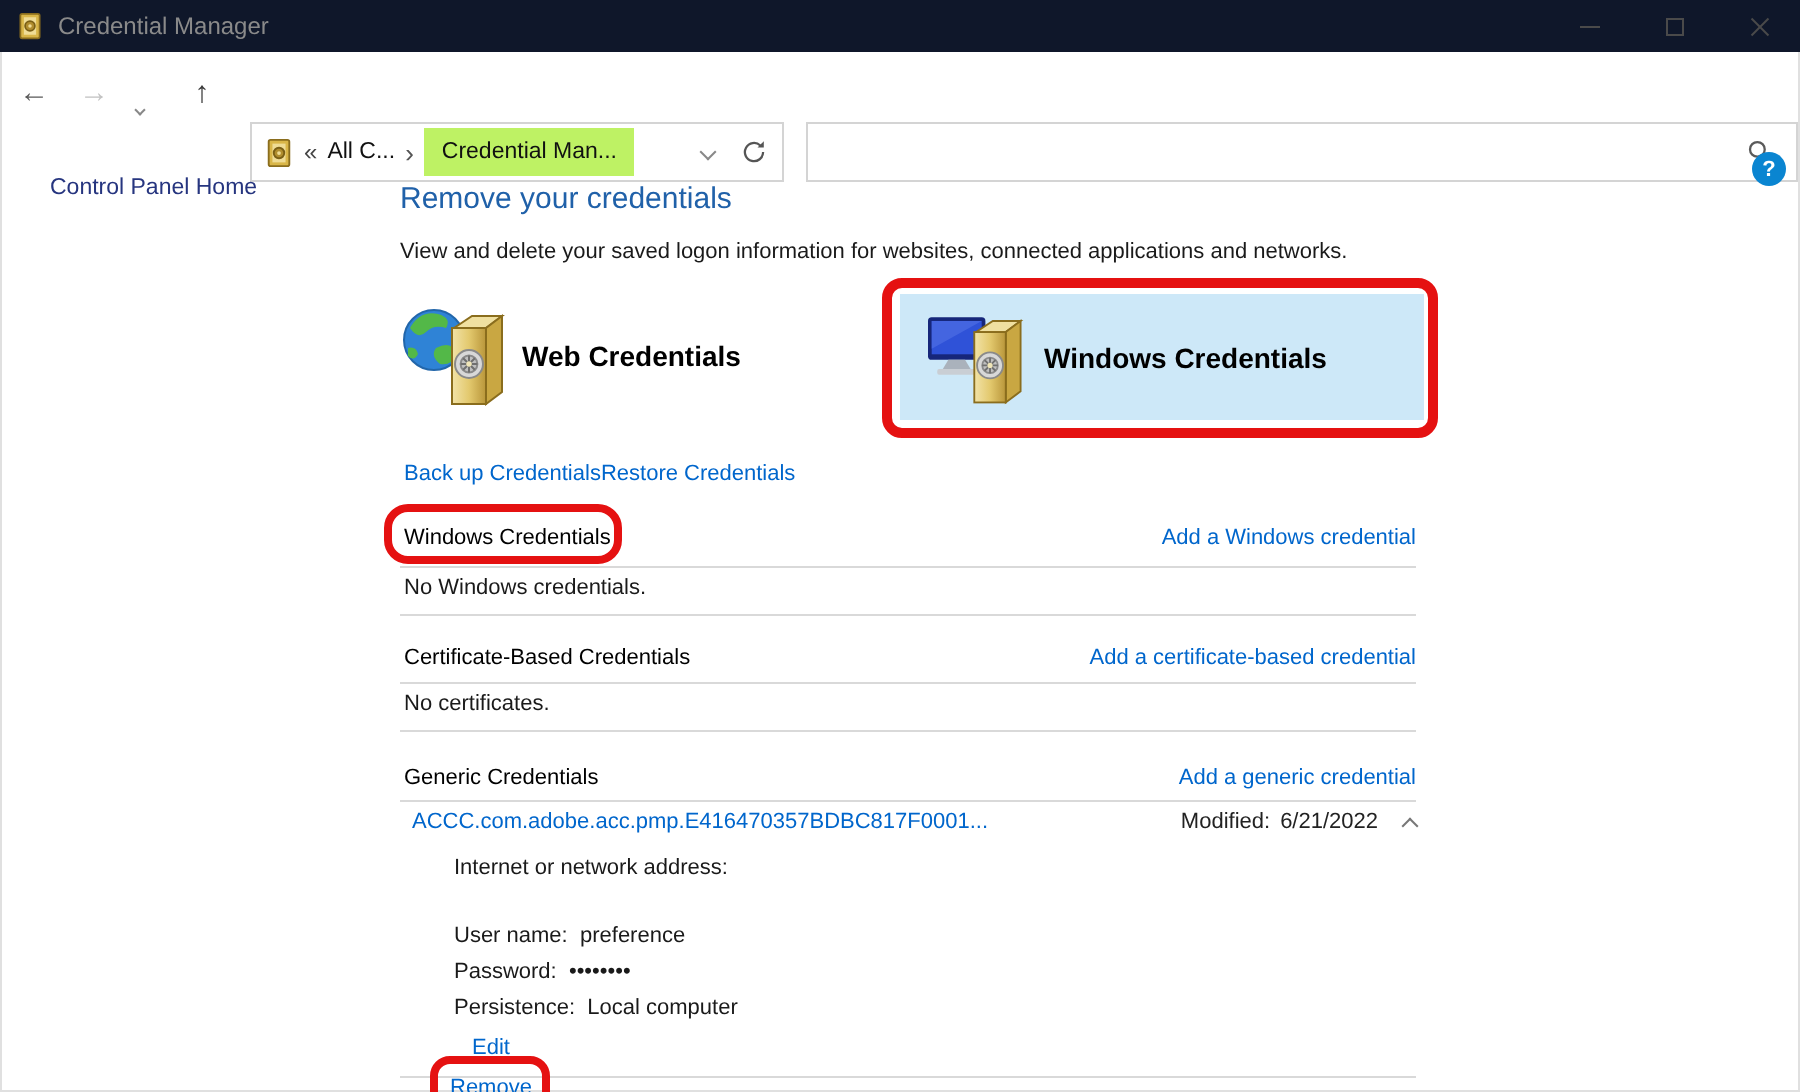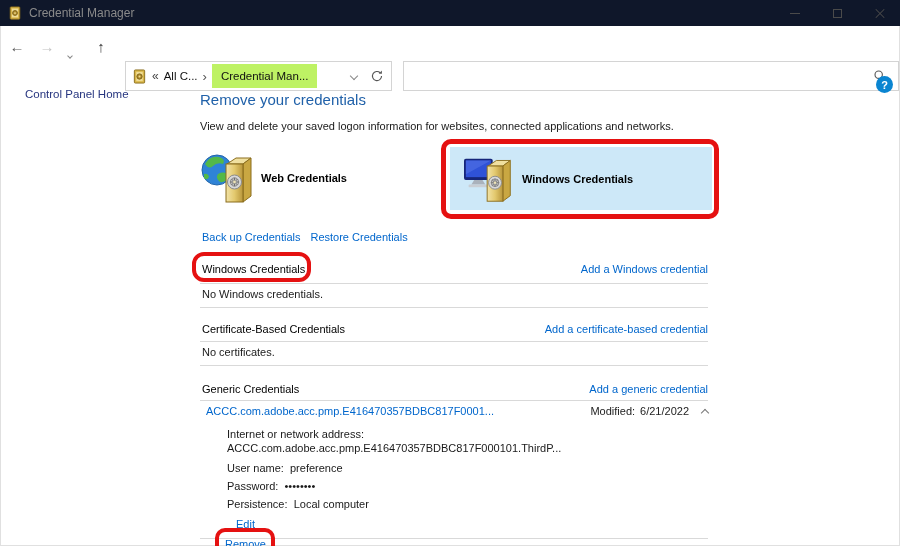--- a/index.html
+++ b/index.html
@@ -57,27 +57,27 @@
     background:#0a85d1; color:#fff; font-size:11px; font-weight:bold;
     display:flex; align-items:center; justify-content:center;
   }
   
   .sidebar-home { position:absolute; left:25px; top:88px; font-size:11.5px; color:#26357f; cursor:pointer; }
   
   .main { position:absolute; left:200px; top:68px; width:508px; height:478px; }
   .heading { position:absolute; top:23px; left:0; font-size:15px; color:#2061a9; white-space:nowrap; }
   .desc { position:absolute; top:52px; left:0; white-space:nowrap; color:#1a1a1a; }
   .tile { position:absolute; display:flex; align-items:center; cursor:pointer; }
-  .tile-label { font-weight:bold; font-size:11px; color:#000; }
+  .tile-label { font-weight:bold; font-size:14px; color:#000; }
   #web-tile { left:0; top:78px; height:64px; gap:5px; }
   #win-tile { left:250px; top:79px; width:262px; height:63px; background:#cde8f8; gap:7px; padding-left:13px; }
   .tile-icon { width:56px; height:54px; flex:0 0 auto; }
   #win-tile .tile-icon { width:52px; height:50px; }
   .link { color:#0066cc; cursor:pointer; white-space:nowrap; }
-  .backup-row { position:absolute; left:2px; top:163px; display:flex; gap:10px; }
+  .backup-row { position:absolute; left:2px; top:163px; display:flex; }
   .sec-header { position:absolute; left:2px; right:0; display:flex; justify-content:space-between; align-items:flex-start; }
   #sec1 { top:195px; } #sec2 { top:255px; } #sec3 { top:315px; }
   .sec-title { color:#000; }
   .sep { position:absolute; left:0; right:0; border-top:1px solid #d9d9d9; }
   #sep1{top:215px;} #sep2{top:239px;} #sep3{top:273px;} #sep4{top:297px;} #sep5{top:332px;} #sep6{top:470px;}
   .empty-text { position:absolute; left:2px; }
   #empty1{top:220px;} #empty2{top:278px;}
   .cred-row { position:absolute; left:6px; right:0; top:337px; display:flex; justify-content:space-between; }
   .cred-right { display:flex; align-items:center; gap:5px; color:#222; }
   .cred-right .chev { margin-left:8px; margin-top:3px; border-color:#777; }
@@ -244,21 +244,20 @@
     <span class="link">ACCC.com.adobe.acc.pmp.E416470357BDBC817F0001...</span>
     <span class="cred-right">
       <span>Modified:</span>
       <span>6/21/2022</span>
       <span class="chev up"></span>
     </span>
   </div>
 
   <div class="details">
     <div class="d1">Internet or network address:</div>
-    <div class="d2 dval">ACCC.com.adobe.acc.pmp.E416470357BDBC817F000101.ThirdP...</div>
     <div class="d3">
       <span>User name:</span>&nbsp;
       <span class="dval">preference</span>
     </div>
     <div class="d4">
       <span>Password:</span>&nbsp;
       <span class="dval">••••••••</span>
     </div>
     <div class="d5">
       <span>Persistence:</span>&nbsp;

